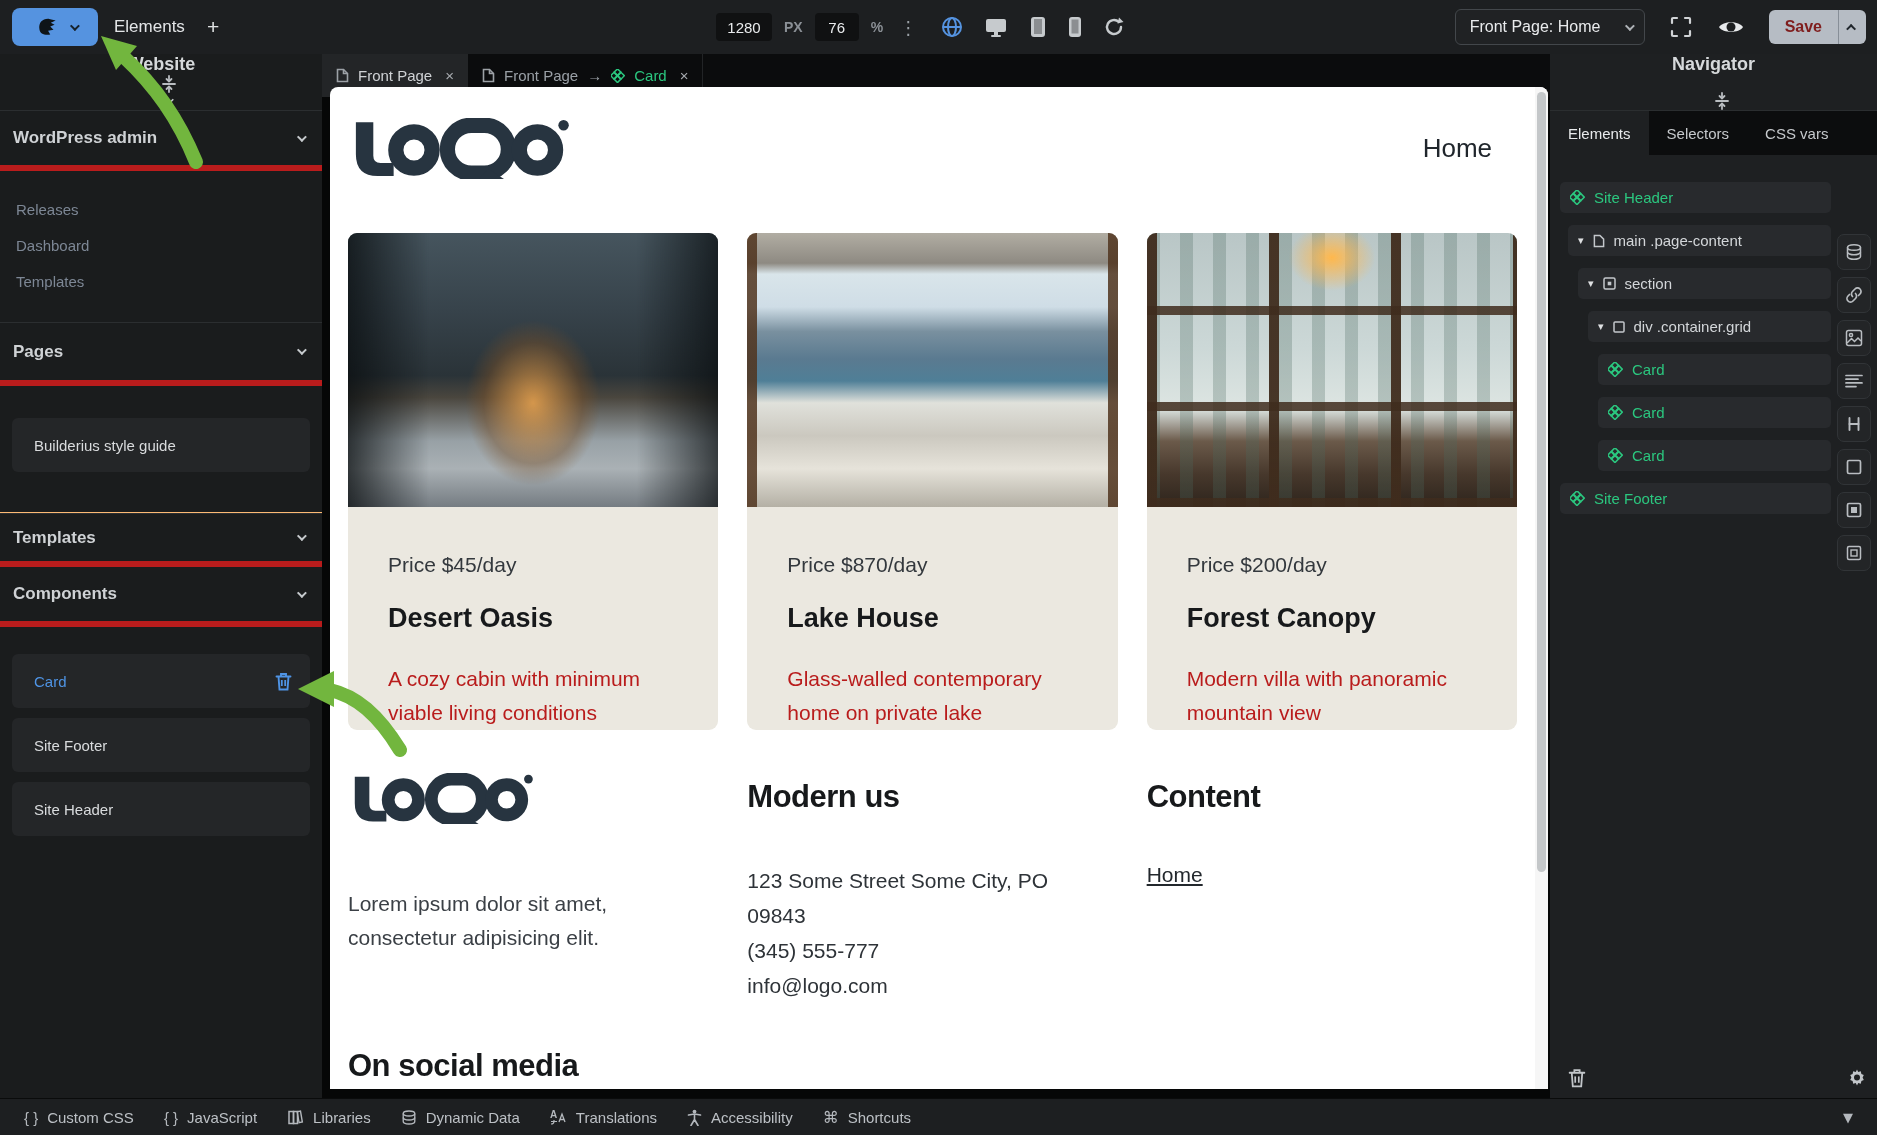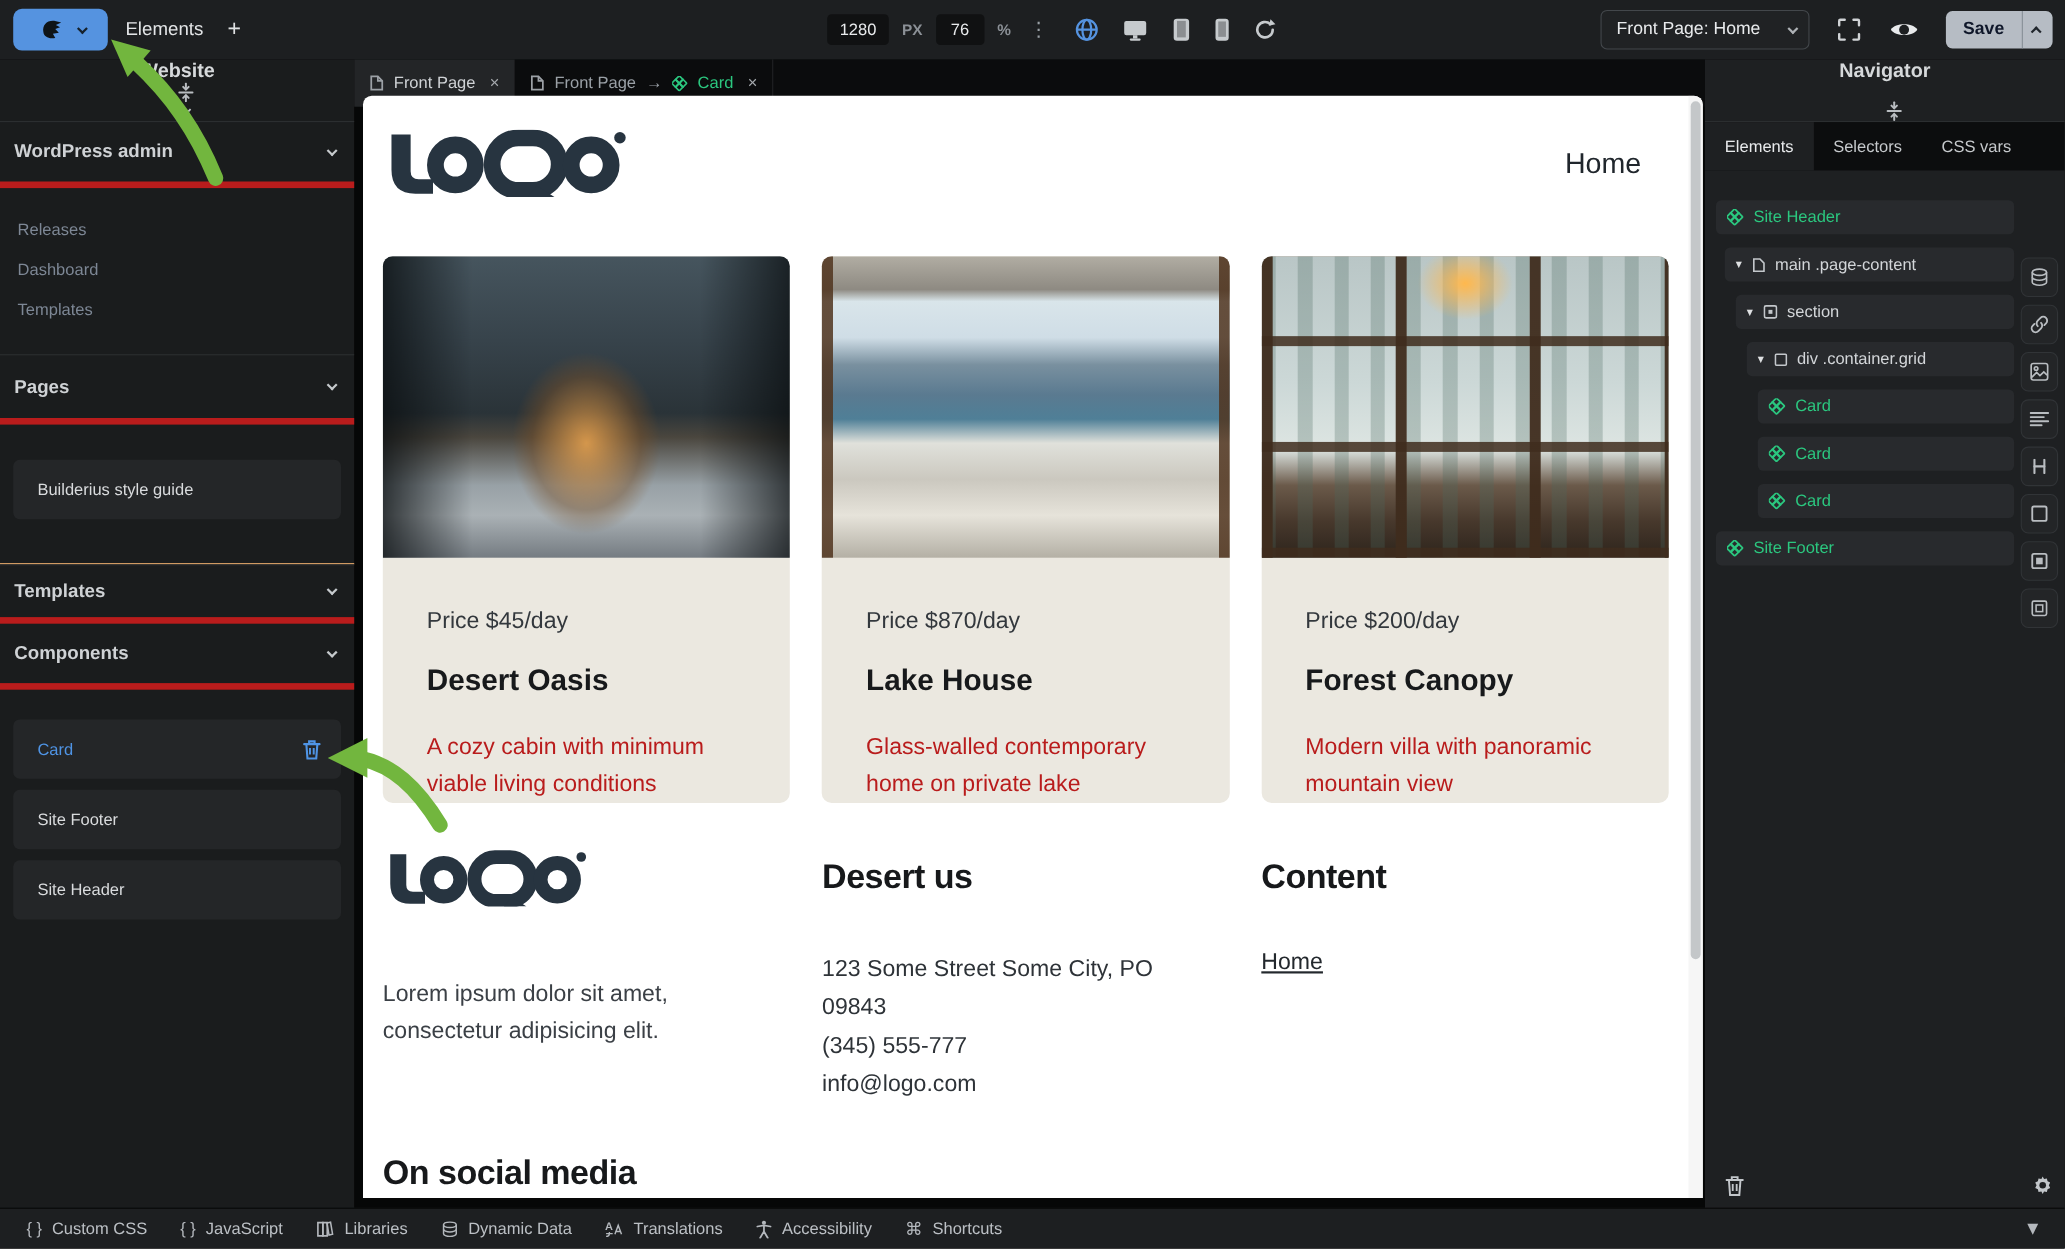--- a/index.html
+++ b/index.html
@@ -5,32 +5,32 @@
   * { margin:0; padding:0; box-sizing:border-box; }
   html,body { width:1877px; height:1135px; background:#060707; font-family:"Liberation Sans",sans-serif; overflow:hidden; }
   .app { position:relative; width:1877px; height:1135px; }
 
   
   .topbar { position:absolute; top:0; left:0; width:100%; height:54px; background:#1d1f21; display:flex; align-items:center; z-index:5; }
   .brand-btn { position:absolute; left:12px; top:8px; width:86px; height:38px; background:#5593e0; border-radius:8px; display:flex; align-items:center; justify-content:center; gap:10px; cursor:pointer; }
   .elements-group { position:absolute; left:114px; display:flex; align-items:center; gap:22px; }
   .elements-label { color:#e3e5e7; font-size:17px; }
   .icon-plus { color:#dfe1e3; font-size:21px; cursor:pointer; }
-  .dim-controls { position:absolute; left:716px; display:flex; align-items:center; gap:12px;margin-left:36px; }
+  .dim-controls { position:absolute; left:716px; display:flex; align-items:center; gap:12px; }
   .dim-input { width:56px; height:28px; background:#101112; border:none; border-radius:4px; color:#e9ebed; font-size:15px; text-align:center; font-family:"Liberation Sans",sans-serif; }
   .dim-input.small { width:44px; }
   .unit { color:#8b9096; font-size:14px; font-weight:bold; }
   .kebab { color:#9aa0a6; font-size:18px; font-family:"DejaVu Sans",sans-serif; padding:0 4px; cursor:pointer; }
   .devrow { display:flex; align-items:center; gap:21px; margin-left:8px; }
   .topbar-right { position:absolute; right:11px; display:flex; align-items:center; gap:24px; }
   .tpl-select { height:36px; min-width:190px; background:#202224; border:1px solid #43474b; border-radius:6px; color:#e9ebed; font-size:16px; display:flex; align-items:center; justify-content:space-between; padding:0 12px 0 14px; gap:14px; cursor:pointer; }
   .chev { display:inline-block; width:7px; height:7px; border-right:2px solid currentColor; border-bottom:2px solid currentColor; transform:rotate(45deg) translateY(-2px); }
   .chev.up { transform:rotate(-135deg) translateY(-2px); }
   .save-btn { height:34px; background:#b6bcc4; border-radius:6px; display:flex; align-items:stretch; cursor:pointer; }
-  .save-main { padding:0 16px; display:flex; align-items:center; color:#0f172a; font-size:16px; font-weight:bold; }
+  .save-main { padding:0 16px; display:flex; align-items:center; color:#7f1d1d; font-size:16px; font-weight:bold; }
   .save-caret { width:28px; display:flex; align-items:center; justify-content:center; border-left:1px solid #878e97; color:#20262c; }
 
   
   .leftbar { position:absolute; top:54px; left:0; width:322px; bottom:37px; background:#1a1c1d; z-index:4; }
   .panel-head { height:57px; display:flex; align-items:center; padding:0 16px; border-bottom:1px solid #2b2e30;flex-direction:column; }
   .panel-title { color:#d6d9db; font-size:18px; font-weight:bold; flex:1; }
   .panel-ico { color:#b9bdc1; margin-left:16px; cursor:pointer; display:flex; align-items:center; }
   .close-x { color:#c3c7cb; font-size:22px; cursor:pointer; margin-left:16px; line-height:1; }
   .sec-head { display:flex; align-items:center; justify-content:space-between; padding:0 18px 0 13px; color:#cfd2d5; font-size:17px; font-weight:bold; border-bottom:6px solid #b91c1c; }
   .sec-head .chev { color:#c6cacd; }
@@ -330,21 +330,21 @@
               <path d="M5 3 h12 v23 q0 5 5 5 h9 v9 h-11 q-15 0 -15 -15 z" fill="#273440"></path>
               <circle cx="45" cy="22" r="12.5" fill="none" stroke="#273440" stroke-width="10.5"></circle>
               <rect x="68" y="5" width="42" height="33" rx="16.5" fill="none" stroke="#273440" stroke-width="10.5"></rect>
               <path d="M96 35 l11 7 h-17 z" fill="#273440"></path>
               <circle cx="130" cy="22" r="12.5" fill="none" stroke="#273440" stroke-width="10.5"></circle>
               <circle cx="148" cy="5" r="3.6" fill="#273440"></circle>
             </svg>
             <p class="tagline">Lorem ipsum dolor sit amet, consectetur adipisicing elit.</p>
           </div>
           <div>
-            <h3 class="foot-h">Desert us</h3>
+            <h3 class="foot-h">Modern us</h3>
             <div class="foot-lines">
               <div>123 Some Street Some City, PO 09843</div>
               <div>(345) 555-777</div>
               <div>info@logo.com</div>
             </div>
           </div>
           <div>
             <h3 class="foot-h">Content</h3>
             <div class="foot-link"><a href="#">Home</a></div>
           </div>

